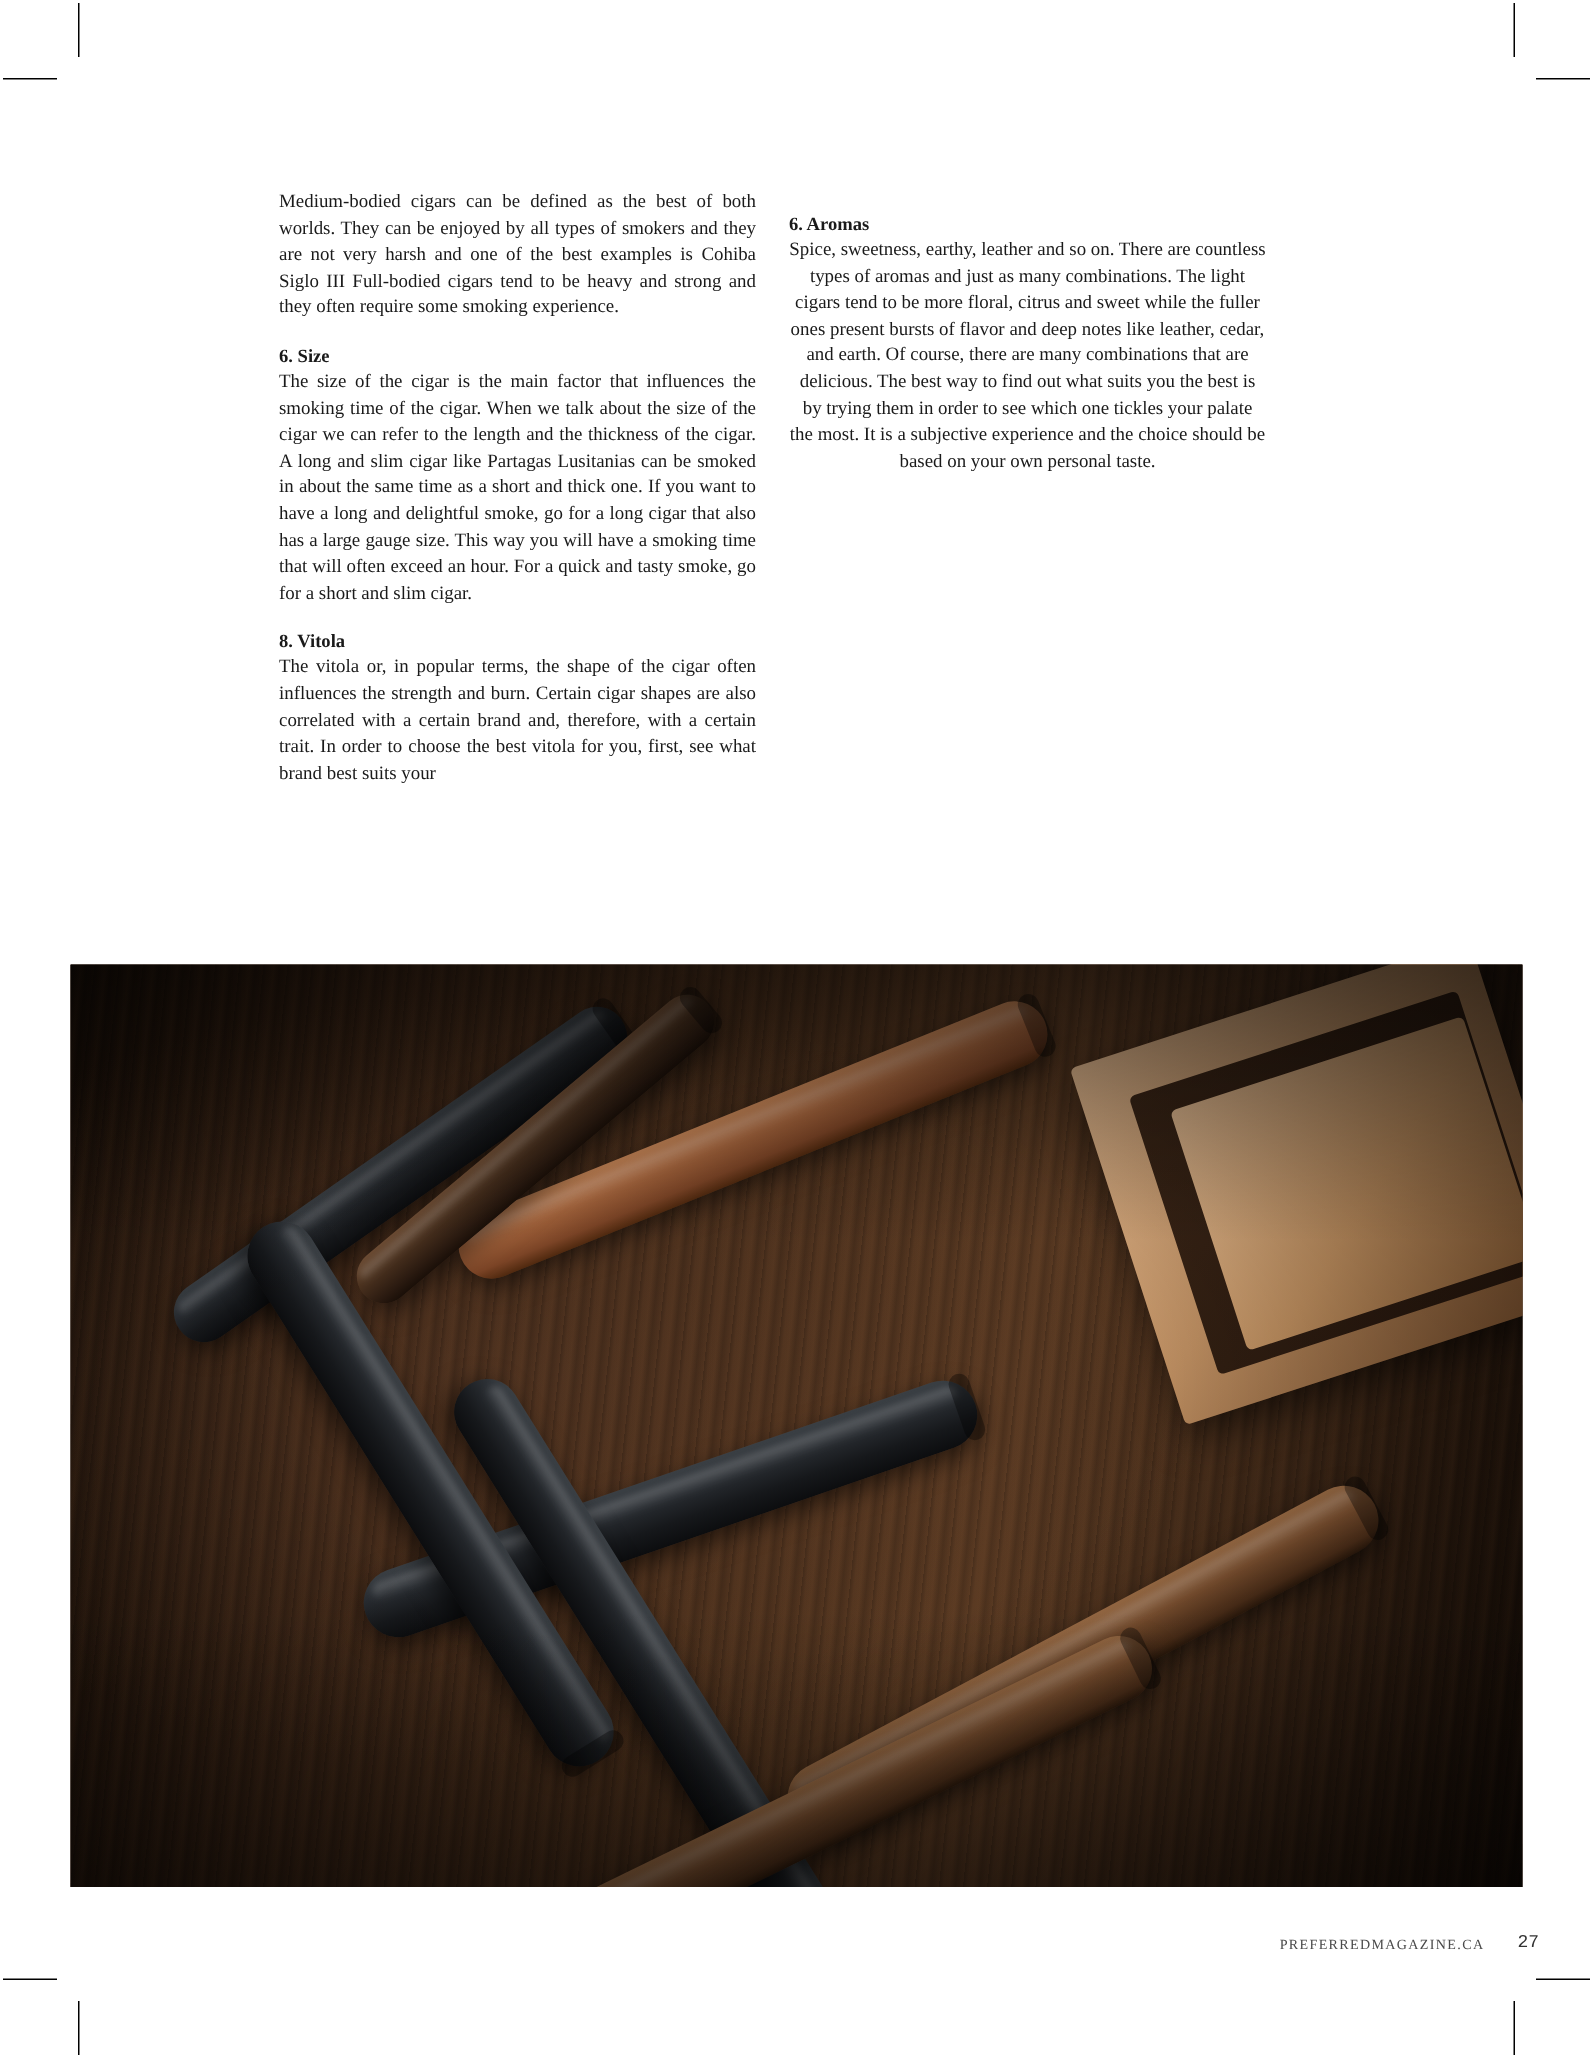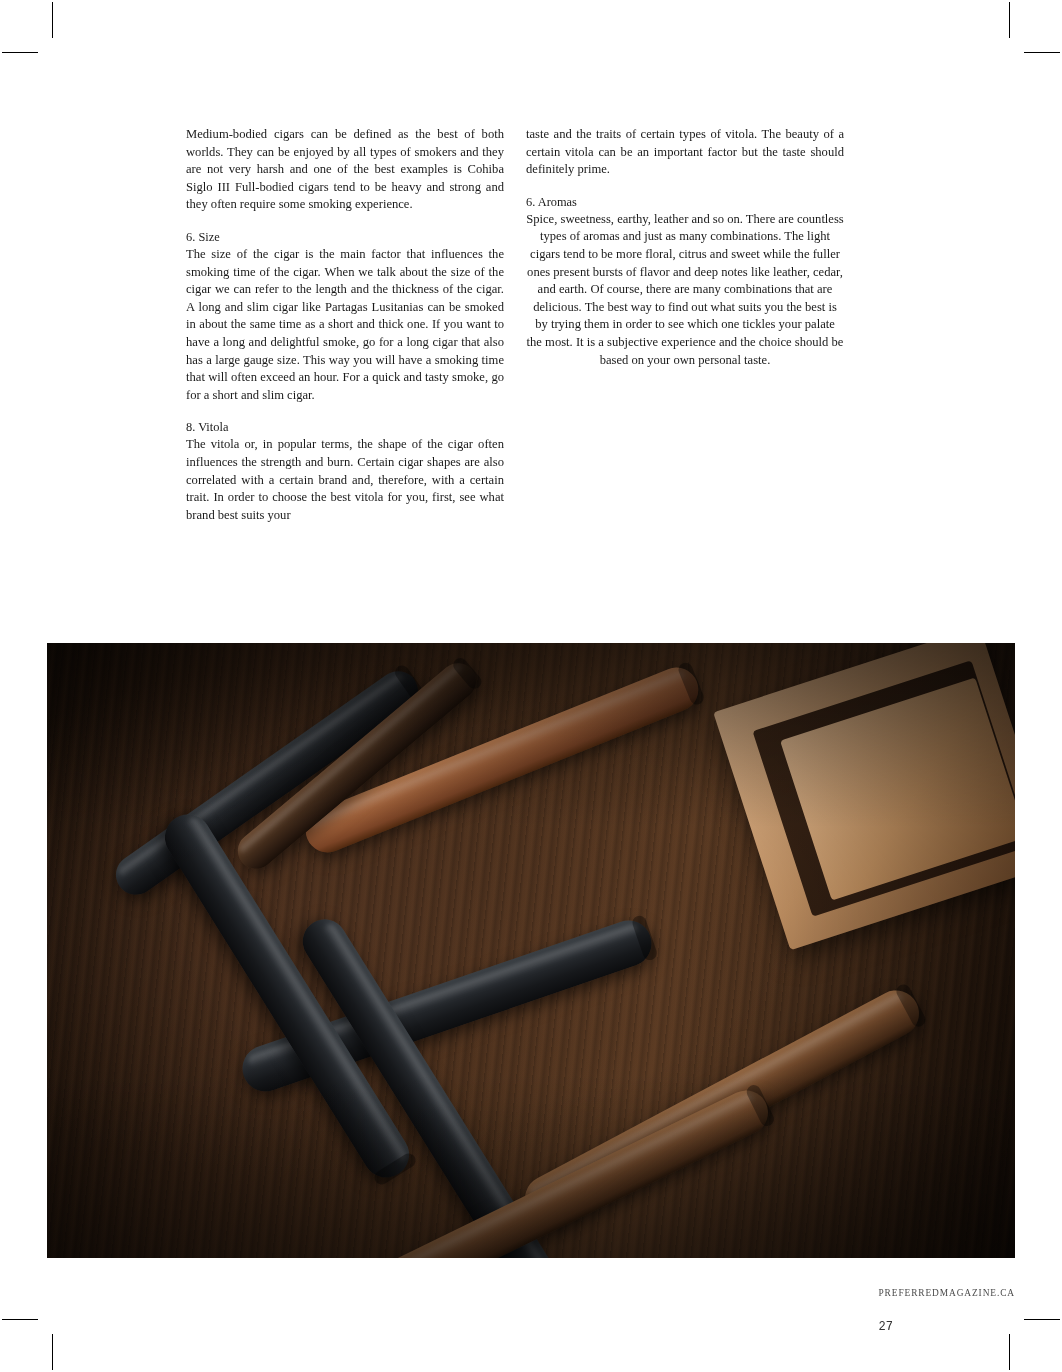--- a/index.html
+++ b/index.html
@@ -49,21 +49,21 @@
     margin: 0 0 0 0;
     text-align: justify;
     text-justify: inter-word;
   }
   .col p.ragged {
     text-align: center;
   }
   .col h3 {
     margin: 15px 0 1px 0;
     font-size: 12.4px;
-    font-weight: normal;
+    font-weight: bold;
     line-height: 16px;
   }
 
   
   .photo {
     position: absolute;
     left: 47px;
     top: 643px;
     width: 968px;
     height: 615px;
@@ -174,27 +174,26 @@
   }
   .box .f3 {
     left: 86px; top: 62px; width: 205px; height: 168px;
     transform: rotate(-18deg);
     background: linear-gradient(140deg, #e0b88f 0%, #bb8c5d 55%, #8a5e36 100%);
   }
 
   
   .footer {
     position: absolute;
-    right: 47px;
+    right: 36px;
     top: 1288px;
     display: flex;
-    align-items: flex-start;
+    align-items: flex-end;
     gap: 22px;
     font-family: "Liberation Serif", serif;
-    flex-direction: column;
   }
   .footer .site {
     font-size: 9.4px;
     letter-spacing: 0.9px;
     color: #4a4a4a;
   }
   .footer .pageno {
     font-size: 12px;
     color: #333;
     font-family: Liberation Mono, monospace;
@@ -216,21 +215,20 @@
 
   <div class="col col-left">
     <p>Medium-bodied cigars can be defined as the best of both worlds. They can be enjoyed by all types of smokers and they are not very harsh and one of the best examples is Cohiba Siglo III Full-bodied cigars tend to be heavy and strong and they often require some smoking experience.</p>
     <h3>6. Size</h3>
     <p>The size of the cigar is the main factor that influences the smoking time of the cigar. When we talk about the size of the cigar we can refer to the length and the thickness of the cigar. A long and slim cigar like Partagas Lusitanias can be smoked in about the same time as a short and thick one. If you want to have a long and delightful smoke, go for a long cigar that also has a large gauge size. This way you will have a smoking time that will often exceed an hour. For a quick and tasty smoke, go for a short and slim cigar.</p>
     <h3>8. Vitola</h3>
     <p>The vitola or, in popular terms, the shape of the cigar often influences the strength and burn. Certain cigar shapes are also correlated with a certain brand and, therefore, with a certain trait. In order to choose the best vitola for you, first, see what brand best suits your</p>
   </div>
 
   <div class="col col-right">
-    <p>taste and the traits of certain types of vitola. The beauty of a certain vitola can be an important factor but the taste should definitely prime.</p>
     <h3>6. Aromas</h3>
     <p class="ragged">Spice, sweetness, earthy, leather and so on. There are countless types of aromas and just as many combinations. The light cigars tend to be more floral, citrus and sweet while the fuller ones present bursts of flavor and deep notes like leather, cedar, and earth. Of course, there are many combinations that are delicious. The best way to find out what suits you the best is by trying them in order to see which one tickles your palate the most. It is a subjective experience and the choice should be based on your own personal taste.</p>
   </div>
 
   <div class="photo">
     <div class="wood"></div>
     <div class="grain"></div>
 
     <div class="cigar dark" style="left:45px; top:690px; width:0;"></div>
 

